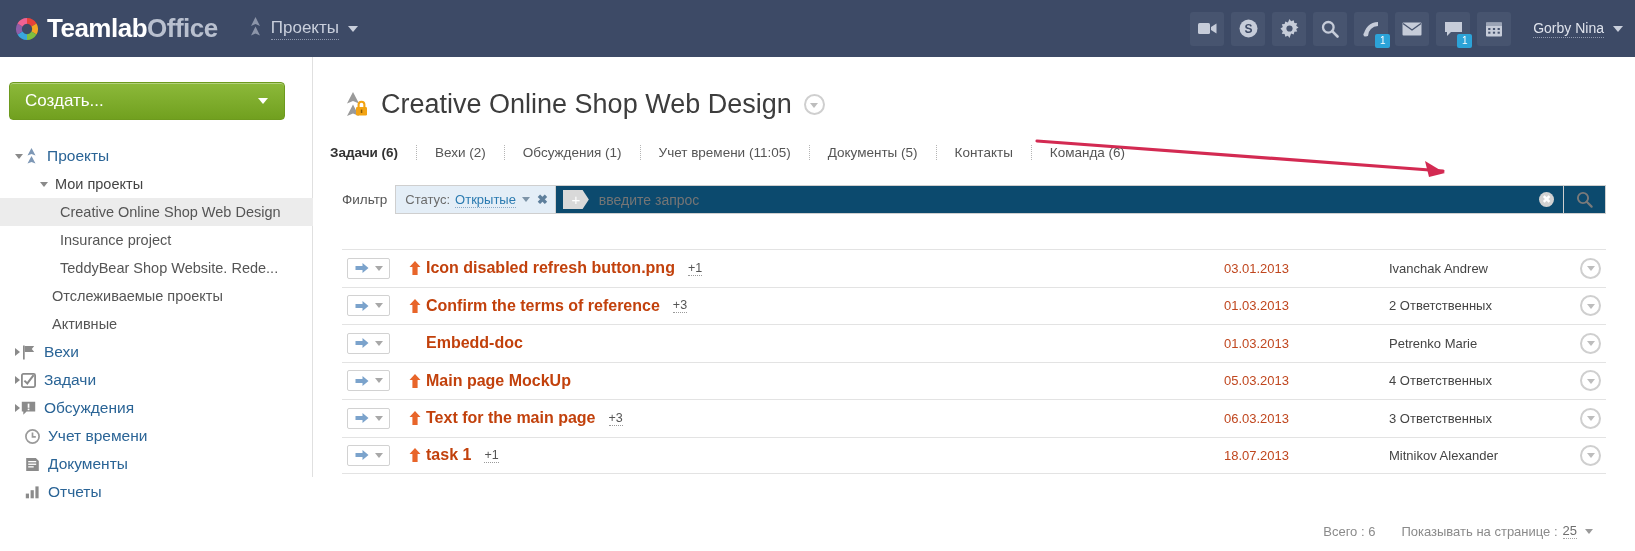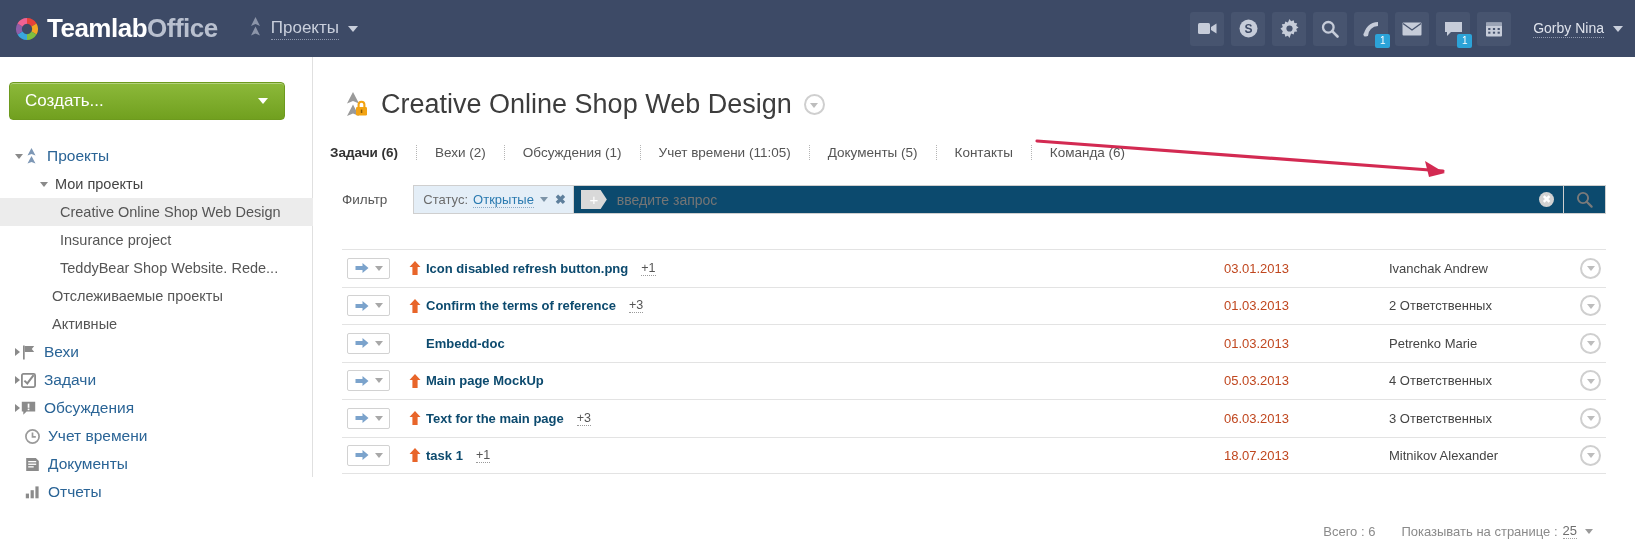--- a/index.html
+++ b/index.html
@@ -133,21 +133,21 @@
 
   .tabs {
     position: absolute; top: 88px; left: 17px;
     display: flex; height: 22px; gap: 6px;
   }
   .tab { font-size: 13.5px; color: #555; padding: 0 12px; white-space: nowrap; }
   .tab:first-child { padding-left: 0; }
   .tab.active { color: #333; font-weight: bold; }
   .tab-sep { width: 0; height: 15px; border-left: 1px dotted #b5b5b5; }
 
-  .filter-row { position: absolute; top: 127px; left: 29px; width: 1264px; height: 31px; display: flex; align-items: center; gap: 18px; }
+  .filter-row { position: absolute; top: 127px; left: 29px; width: 1264px; height: 31px; display: flex; align-items: center; }
   .filter-label { font-size: 13.5px; color: #555; margin-right: 8px; }
   .filter-box {
     flex: 1; height: 29px; border: 1px solid #cfcfcf; background: #0c4a6e;
     display: flex; align-items: center; position: relative;
   }
   .chip {
     height: 27px; background: #e4eef7; border-right: 1px solid #cfcfcf;
     display: flex; align-items: center; padding: 0 7px 0 9px; font-size: 13px;
   }
   .chip .k { color: #6b6b6b; margin-right: 5px; }
@@ -190,21 +190,21 @@
     width: 43px; height: 21px; border: 1px solid #d2d2d2; border-radius: 2px;
     background: #fff; display: flex; align-items: center; justify-content: center;
     margin-left: 5px; flex: 0 0 auto;
   }
   .status-btn .cv {
     width: 0; height: 0; margin-left: 6px;
     border-left: 4px solid transparent; border-right: 4px solid transparent;
     border-top: 5px solid #a8a8a8;
   }
   .prio { width: 22px; flex: 0 0 auto; display: flex; justify-content: center; margin-left: 14px; }
-  .task-title { font-size: 13px; font-weight: bold; color: #0c4a6e; white-space: nowrap; }
+  .task-title { font-size: 16px; font-weight: bold; color: #c2410c; white-space: nowrap; }
   .task-title.no-prio { margin-left: 36px; }
   .subcount { font-size: 12.5px; color: #555; margin-left: 13px; border-bottom: 1px dotted #9a9a9a; }
   .task-date {
     position: absolute; right: 317px; font-size: 13px; color: #c0471f; white-space: nowrap;
   }
   .task-assignee {
     position: absolute; left: 1047px; font-size: 13px; color: #444; white-space: nowrap; text-align: right;
   }
   .row-action { position: absolute; right: 5px; }
 

